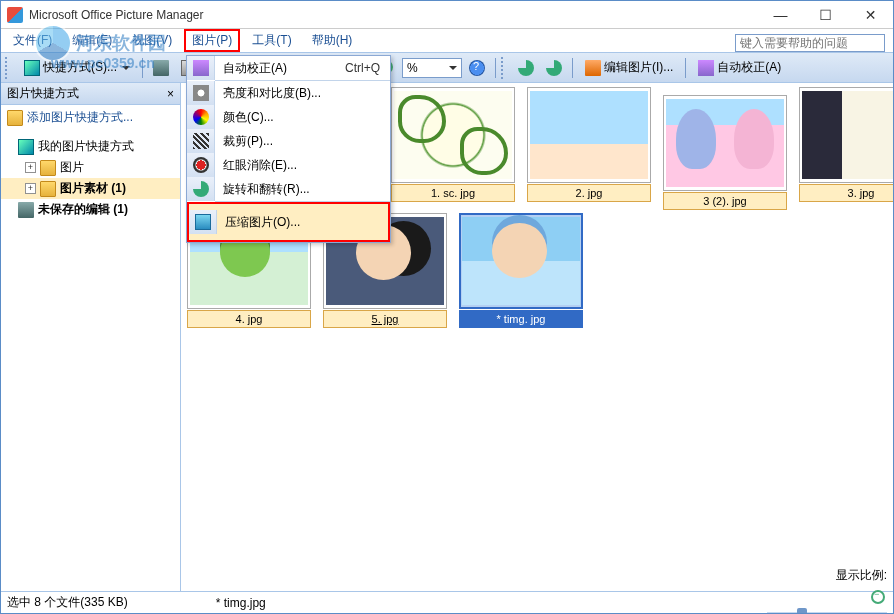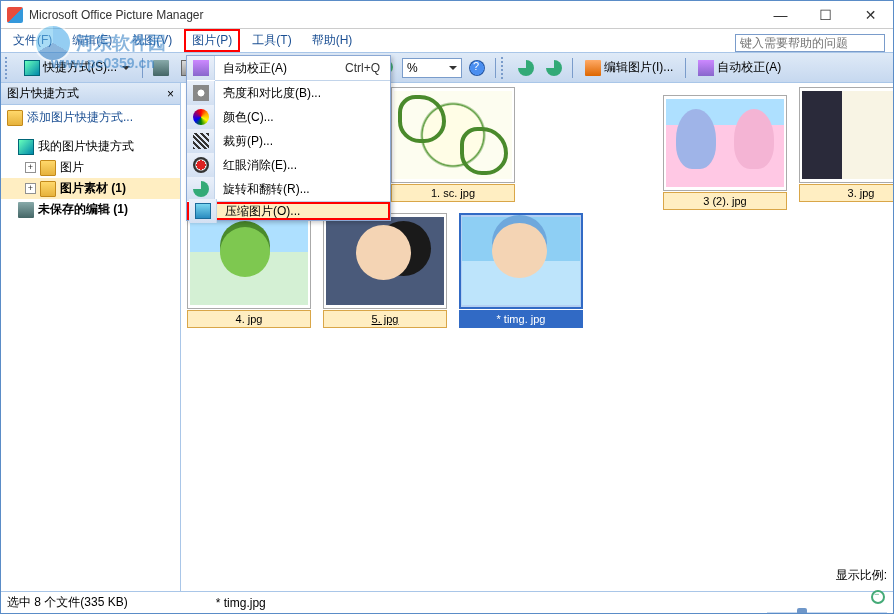--- a/index.html
+++ b/index.html
@@ -51,21 +51,21 @@
 .thumb .cap { width: 124px; text-align: center; padding: 2px 0; font-size: 11px; background: #ffeec2; border: 1px solid #d9a648; }
 .thumb.sel .cap { background: #316ac5; color: #fff; border-color: #316ac5; }
 
 
 .dropdown { position: absolute; left: 185px; top: 54px; width: 205px; background: #fff; border: 1px solid #8ba8d4; box-shadow: 2px 2px 4px rgba(0,0,0,0.2); z-index: 50; }
 .dropdown .dd-row { display: flex; align-items: center; height: 24px; padding-right: 10px; }
 .dropdown .dd-ico { width: 28px; height: 24px; display: flex; align-items: center; justify-content: center; background: linear-gradient(#eaf0fa,#d3e0f2); border-right: 1px solid #c2d4ea; }
 .dropdown .dd-label { flex: 1; padding-left: 8px; }
 .dropdown .dd-accel { margin-left: auto; color: #333; }
 .dropdown .dd-sep { height: 1px; background: #c2d4ea; margin-left: 28px; }
-.dropdown .dd-row.highlight { border: 2px solid #ff0000; background: #ffeec2; height: 18px; }
+.dropdown .dd-row.highlight { border: 2px solid #ff0000; background: #ffeec2; height: 40px; }
 
 
 .img1 { background: radial-gradient(circle at center,#fffde6 40%, #5a9a3c 42%, transparent 45%), linear-gradient(#fdfdf0,#fdfdf0); position: relative; }
 .img1::before, .img1::after { content: ''; position: absolute; width: 40px; height: 40px; border: 4px solid #4a8a2c; border-radius: 40% 60% 50% 50%; }
 .img1::before { top: 4px; left: 4px; }
 .img1::after { bottom: 4px; right: 4px; }
 .img2 { background: linear-gradient(180deg,#aee0ff 60%,#ffe6cc 60%); }
 .img3 { background: linear-gradient(180deg,#aee0ff 30%,#ffc8e4 30%); position: relative; }
 .img3::before { content: ''; position: absolute; left: 10px; top: 10px; width: 40px; height: 60px; background: #9fb4e8; border-radius: 50% 50% 40% 40%; }
 .img3::after { content: ''; position: absolute; right: 10px; top: 10px; width: 40px; height: 60px; background: #f4b4d4; border-radius: 50% 50% 40% 40%; }
@@ -241,20 +241,26 @@
   </div>
 
   <div class="main">
     <div class="thumbs" id="thumbs-container" style="position: static;"></div>
   <div class="thumb" style="position: absolute; left: 210px; top: 4px;">
         <div class="frame">
           <div class="img img1"></div>
         </div>
         <div class="cap">1. sc. jpg</div>
       </div>
+      <div class="thumb" style="position: absolute; left: 346px; top: 4px;">
+        <div class="frame">
+          <div class="img img2"></div>
+        </div>
+        <div class="cap">2. jpg</div>
+      </div>
       <div class="thumb" style="position: absolute; left: 482px; top: 12px;">
         <div class="frame">
           <div class="img img3"></div>
         </div>
         <div class="cap">3 (2). jpg</div>
       </div>
       <div class="thumb" style="position: absolute; left: 618px; top: 4px;">
         <div class="frame">
           <div class="img img4"></div>
         </div>

